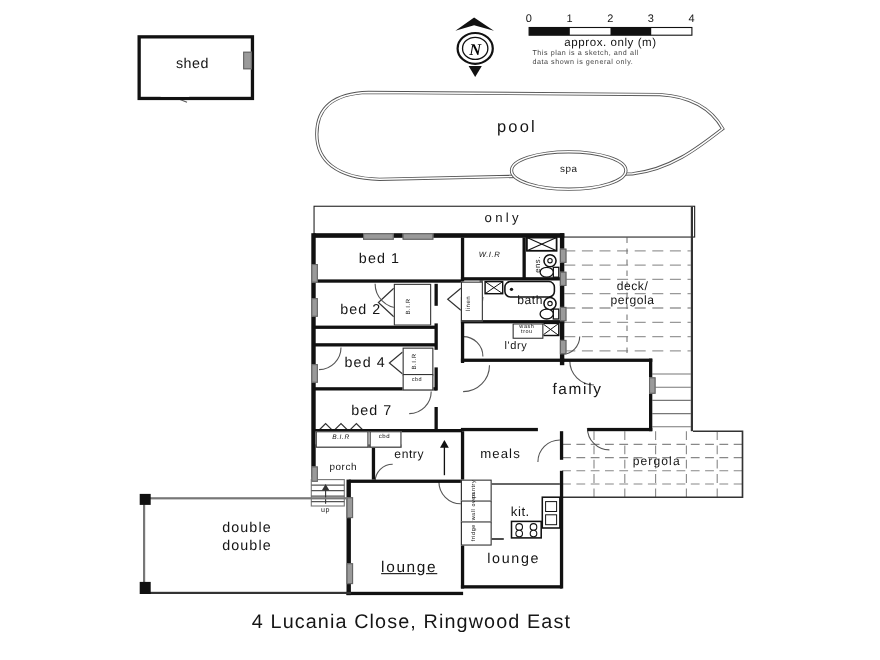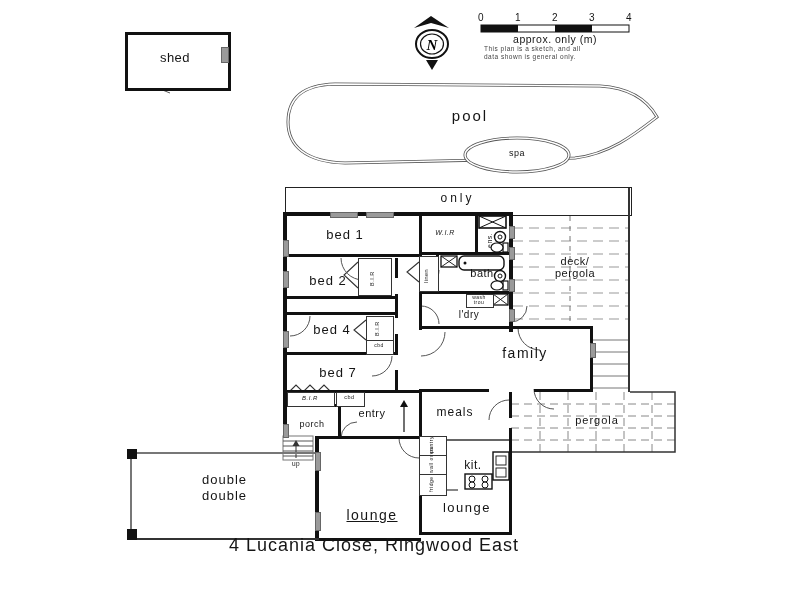--- a/index.html
+++ b/index.html
@@ -292,15 +292,15 @@
   <div class="lbl s55 rot" style="left:375px;top:336px;">B.I.R</div>
   <div class="lbl s5" style="left:366px;top:343px;width:26px;">cbd</div>
   <div class="lbl s6 it" style="left:288px;top:395px;width:44px;">B.I.R</div>
   <div class="lbl s55" style="left:336px;top:395px;width:27px;">cbd</div>
   <div class="lbl s5" style="left:466px;top:295px;width:26px;">wash</div>
   <div class="lbl s5" style="left:466px;top:300px;width:26px;">trou</div>
   <div class="lbl s5 rot" style="left:429px;top:453px;">pantry</div>
   <div class="lbl s5 rot" style="left:429px;top:473px;">wall oven</div>
   <div class="lbl s5 rot" style="left:429px;top:492px;">fridge</div>
 
-  <div class="lbl s18" style="left:0;top:536px;width:748px;">4 Lucania Close, Ringwood East</div>
+  <div class="lbl s18" style="left:0;top:556px;width:748px;">4 Lucania Close, Ringwood East</div>
 
 </div>
 
 </body></html>

